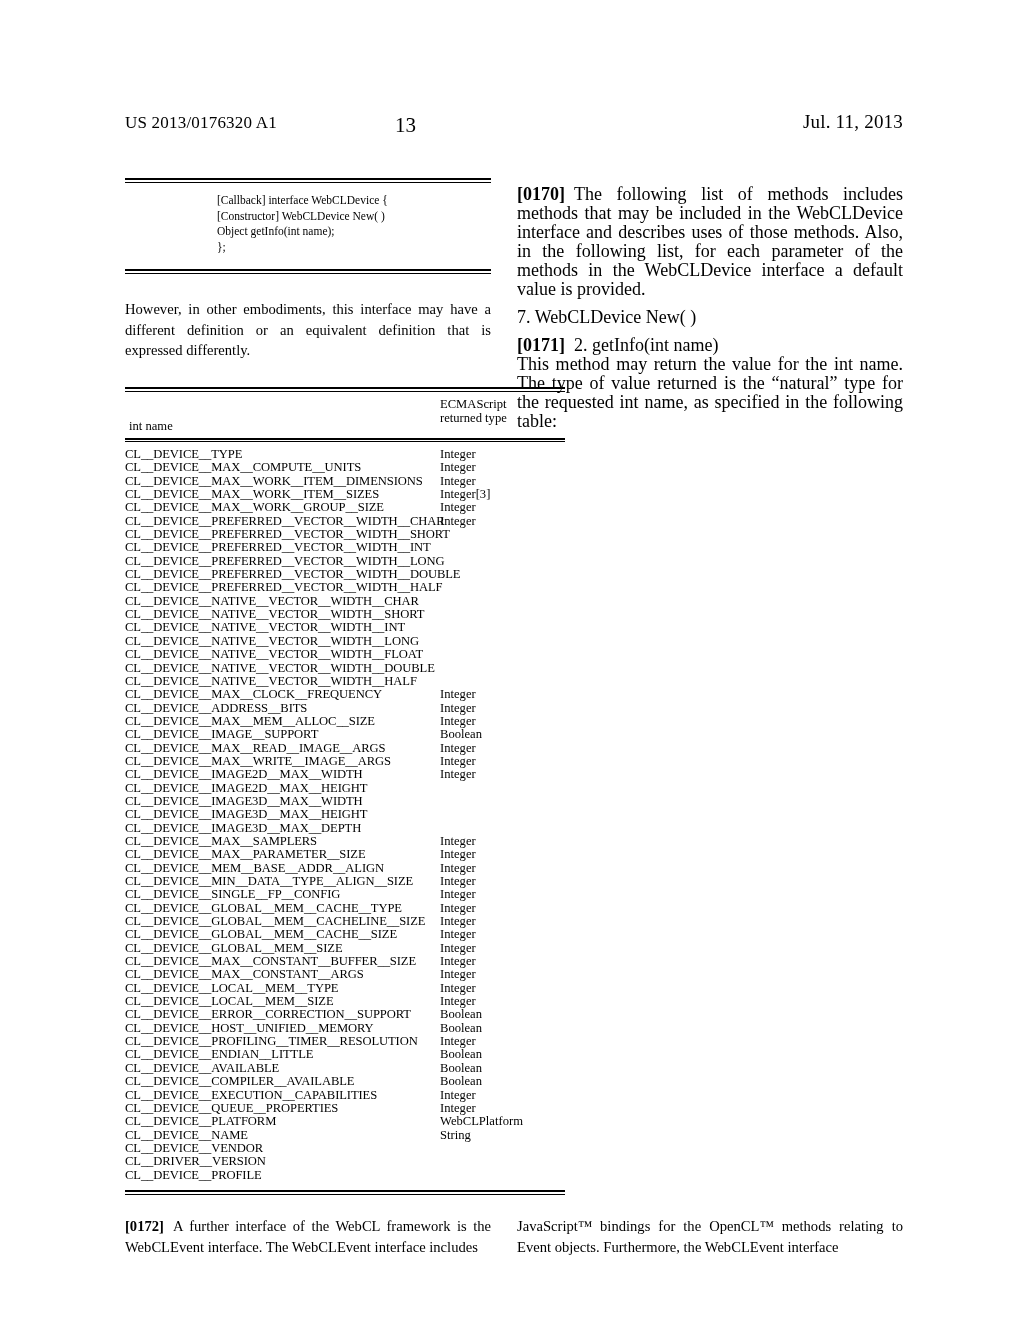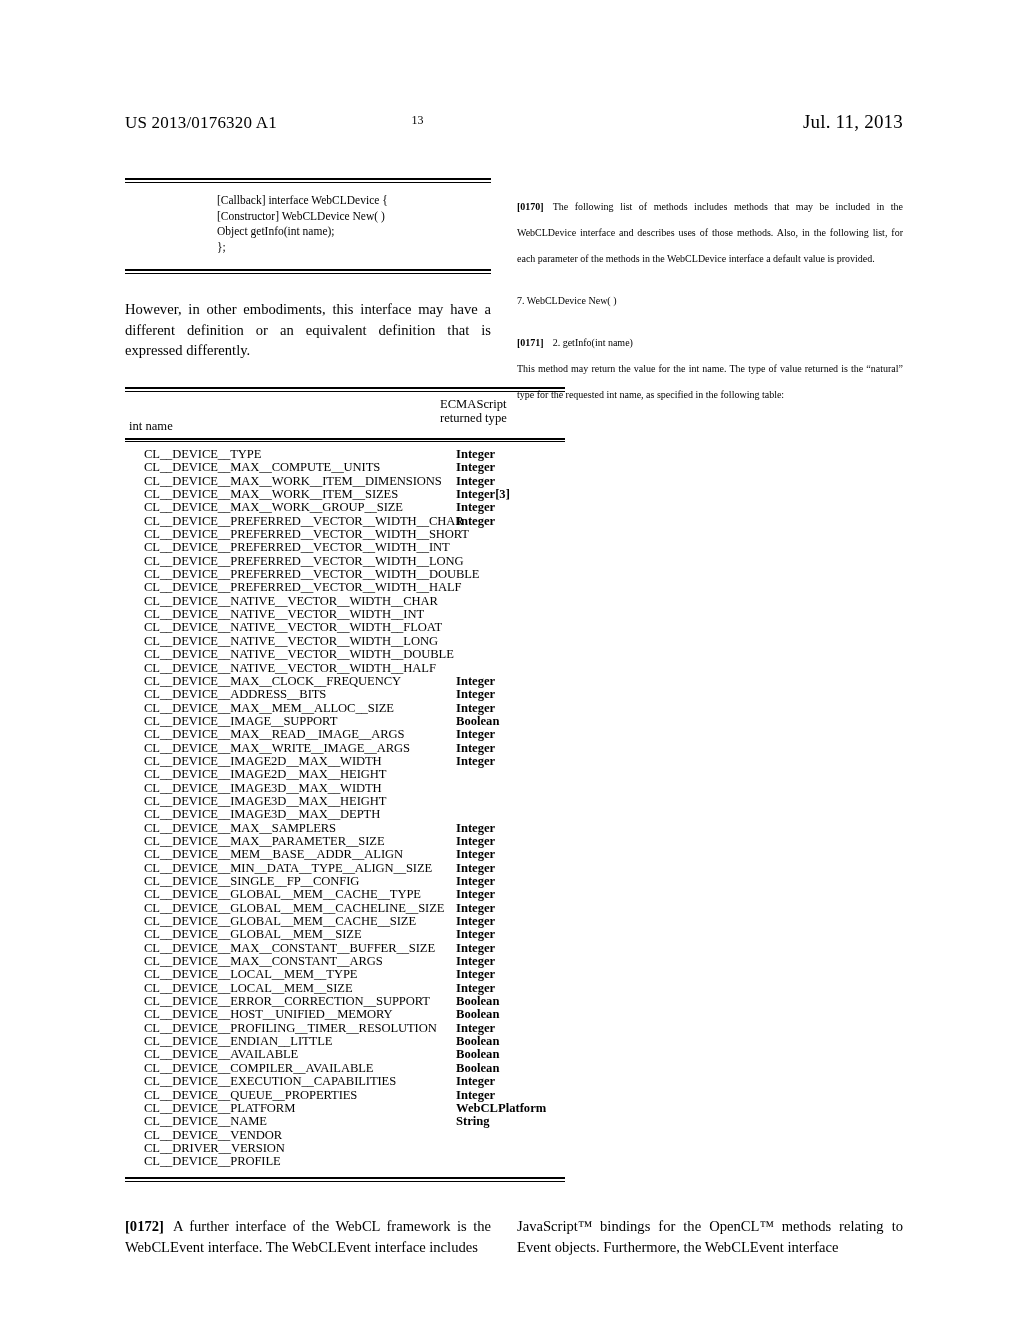--- a/index.html
+++ b/index.html
@@ -39,25 +39,25 @@
     white-space: nowrap;
   }
   .head-right {
     font-size: 19px;
     letter-spacing: 0.2px;
     white-space: nowrap;
     margin-top: 23px;
   }
   .page-number {
     position: absolute;
-    left: 12px;
+    left: 0;
     top: 113px;
     width: 811px;
     text-align: center;
-    font-size: 12px;
+    font-size: 21px;
   }
 
   
   .col-left {
     position: absolute;
     left: 125px;
     top: 178px;
     width: 366px;
   }
   .col-right {
@@ -93,24 +93,24 @@
     line-height: 20.5px;
     text-align: justify;
     margin: 0;
   }
   .para-gap-top {
     margin-top: 25px;
   }
 
   
   .rp {
-    font-size: 10px;
-    line-height: 26px;
+    font-size: 18px;
+    line-height: 19px;
     text-align: justify;
-    margin: 16px 0 9px 0;
+    margin: 7px 0 9px 0;
     text-indent: 0;
   }
   .rp.nojust { text-align: left; }
   .tag {
     font-weight: bold;
   }
   .tag-sp { display: inline-block; width: 9px; }
 
   
   .table-wrap {
@@ -159,29 +159,28 @@
   }
   .trow {
     position: relative;
     height: 13.35px;
     font-size: 12.6px;
     line-height: 13.35px;
     white-space: nowrap;
   }
   .td-name {
     position: absolute;
-    left: 19px;
+    left: 0;
     top: 0;
     letter-spacing: -0.1px;
   }
   .td-type {
     position: absolute;
-    left: 331px;
+    left: 315px;
     top: 0;
-    font-weight: bold;
   }
 
   
   .foot-left {
     position: absolute;
     left: 125px;
     top: 1216px;
     width: 366px;
   }
   .foot-right {
@@ -282,29 +281,33 @@
         </div>
         <div class="trow">
           <span class="td-name">CL__DEVICE__PREFERRED__VECTOR__WIDTH__HALF</span>
           <span class="td-type"></span>
         </div>
         <div class="trow">
           <span class="td-name">CL__DEVICE__NATIVE__VECTOR__WIDTH__CHAR</span>
           <span class="td-type"></span>
         </div>
         <div class="trow">
+          <span class="td-name">CL__DEVICE__NATIVE__VECTOR__WIDTH__SHORT</span>
+          <span class="td-type"></span>
+        </div>
+        <div class="trow">
           <span class="td-name">CL__DEVICE__NATIVE__VECTOR__WIDTH__INT</span>
           <span class="td-type"></span>
         </div>
         <div class="trow">
+          <span class="td-name">CL__DEVICE__NATIVE__VECTOR__WIDTH__LONG</span>
+          <span class="td-type"></span>
+        </div>
+        <div class="trow">
           <span class="td-name">CL__DEVICE__NATIVE__VECTOR__WIDTH__FLOAT</span>
-          <span class="td-type"></span>
-        </div>
-        <div class="trow">
-          <span class="td-name">CL__DEVICE__NATIVE__VECTOR__WIDTH__LONG</span>
           <span class="td-type"></span>
         </div>
         <div class="trow">
           <span class="td-name">CL__DEVICE__NATIVE__VECTOR__WIDTH__DOUBLE</span>
           <span class="td-type"></span>
         </div>
         <div class="trow">
           <span class="td-name">CL__DEVICE__NATIVE__VECTOR__WIDTH__HALF</span>
           <span class="td-type"></span>
         </div>

